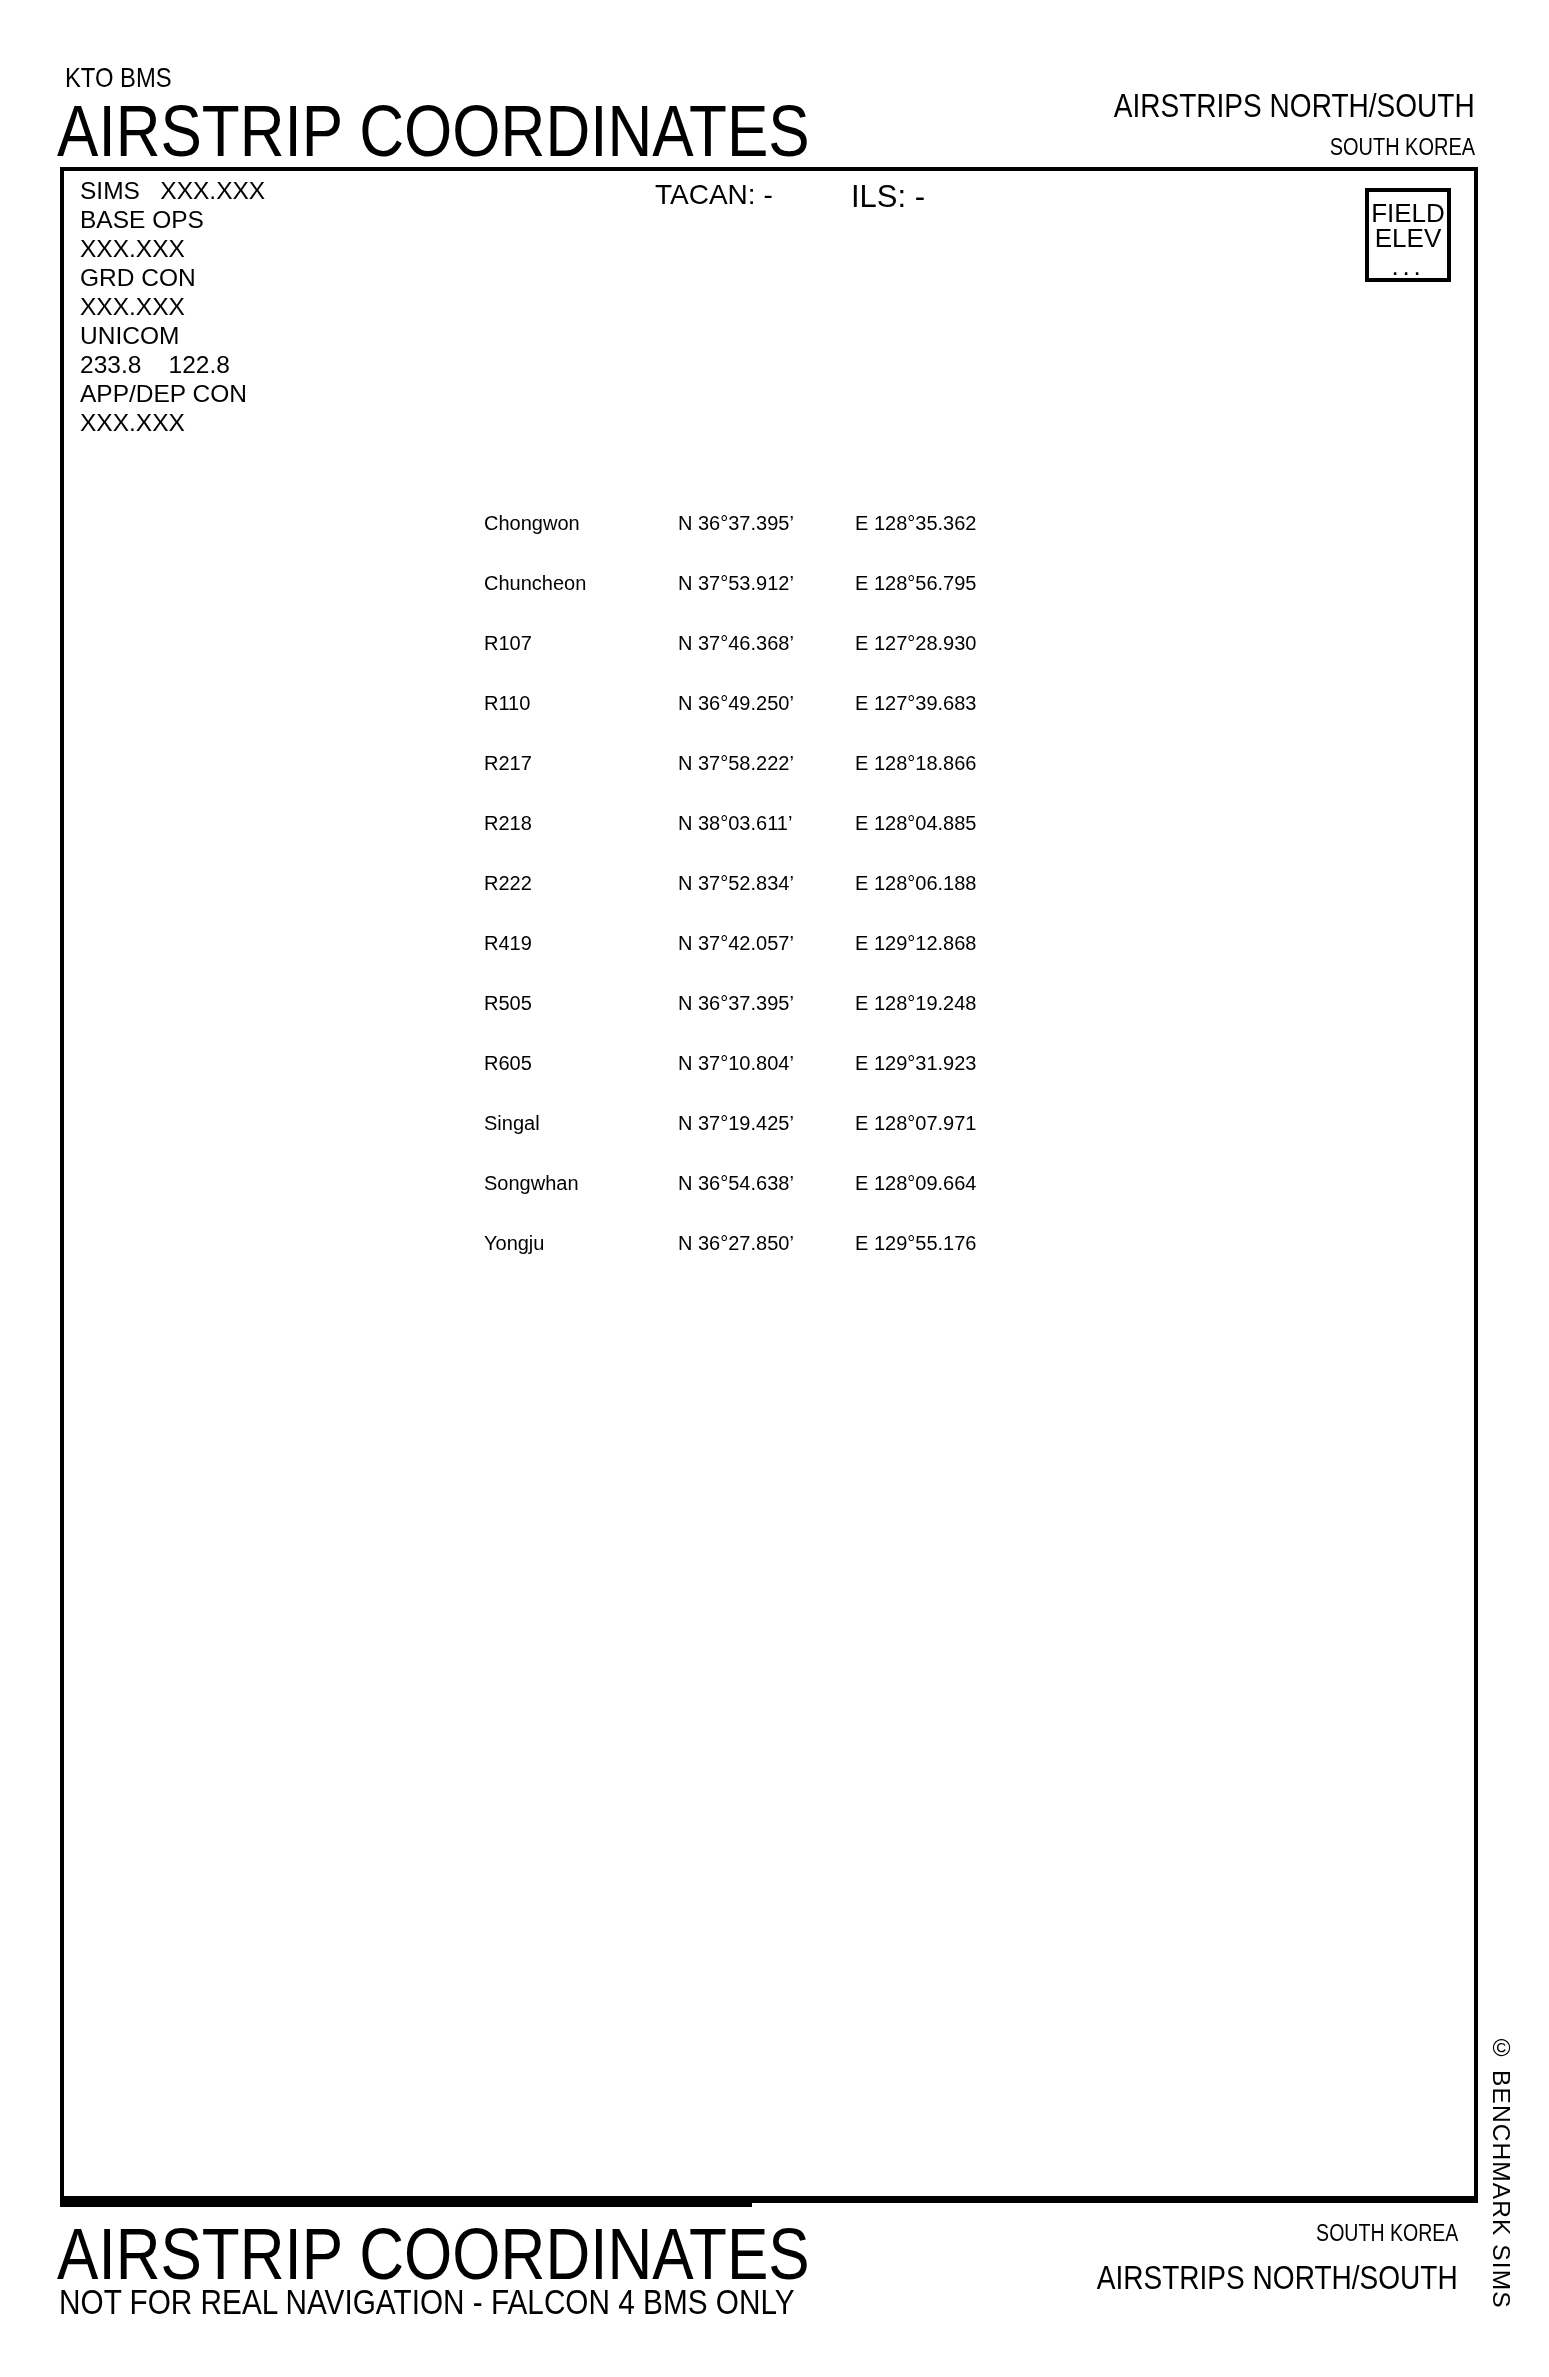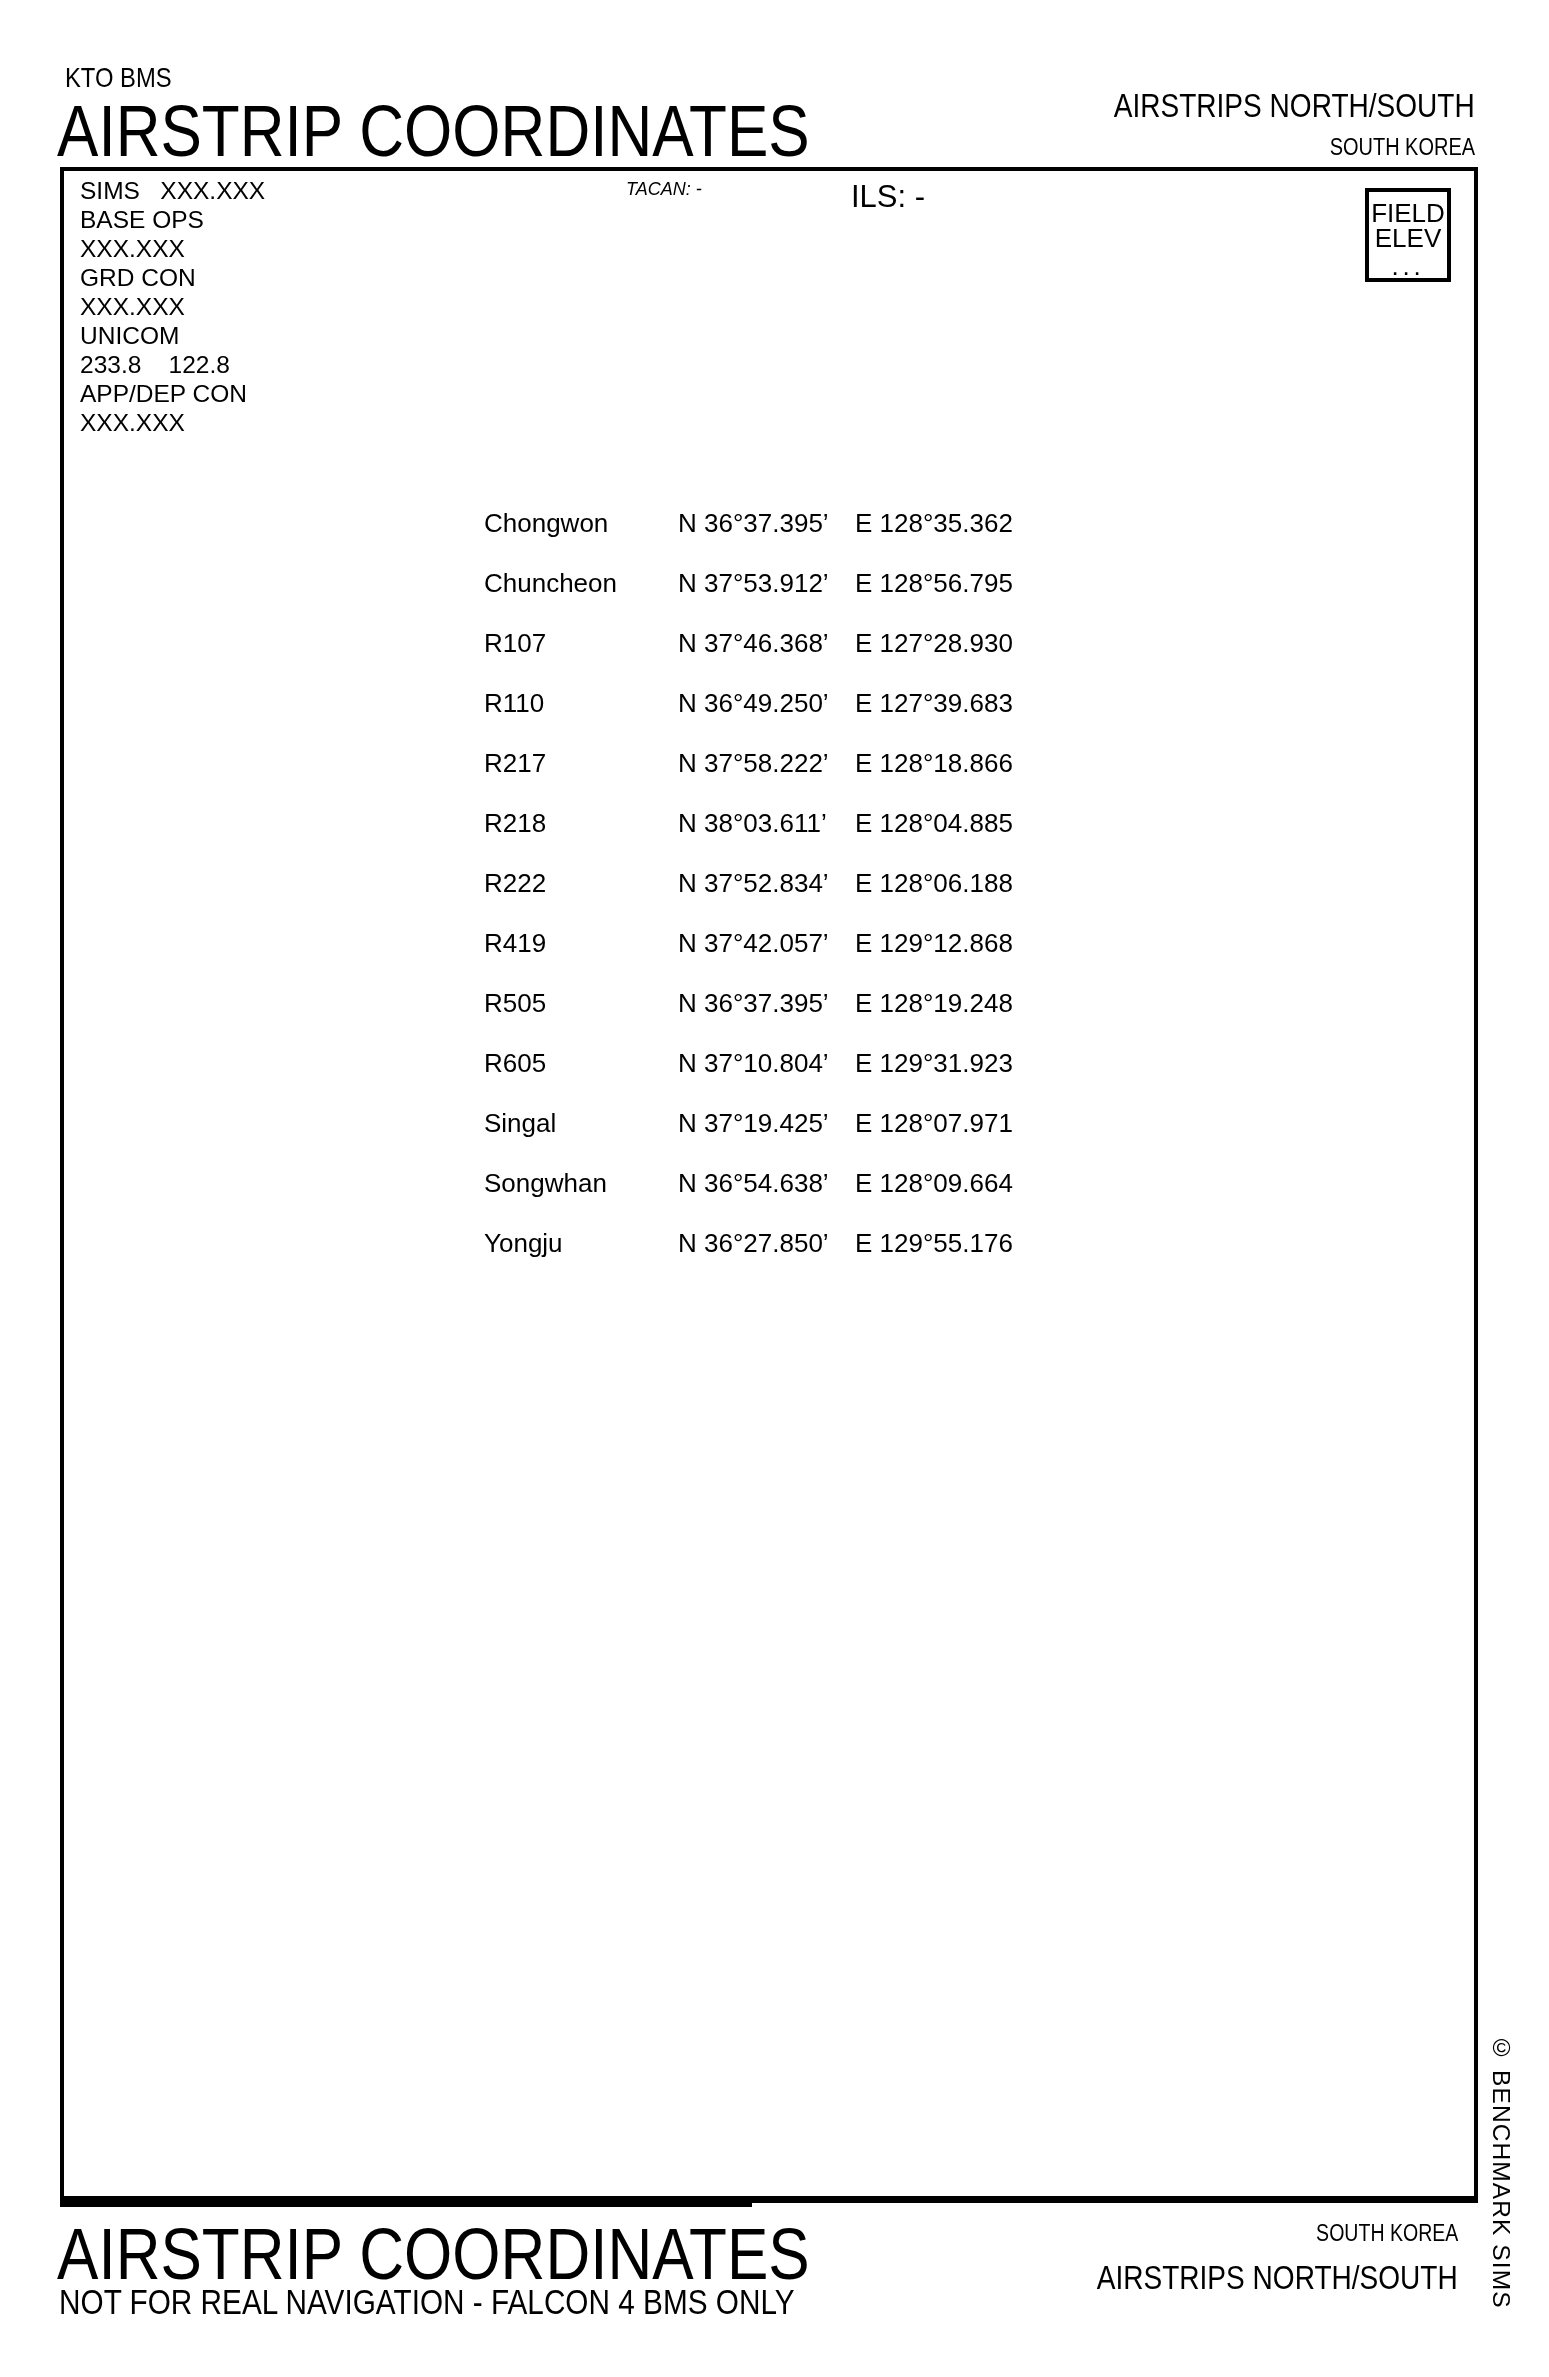--- a/index.html
+++ b/index.html
@@ -26,36 +26,36 @@
     width:1418px; height:2036px;
     box-sizing:border-box;
     border:4.8px solid #000;
     border-bottom-width:7.5px;
   }
   .step { position:absolute; left:60px; top:2202px; width:692px; height:5.3px; background:#000; }
 
   .freq { position:absolute; left:80px; top:176px; font-size:24.5px; line-height:29px; }
   .freq-line { white-space:pre; }
 
-  .tacan { position:absolute; left:626px; top:179px; font-size:18px; white-space:pre;font-style:italic; }
+  .tacan { position:absolute; left:655px; top:179px; font-size:28px; white-space:pre; }
   .ils   { position:absolute; left:851px; top:179px; font-size:31px; white-space:pre; }
 
   .elev-box {
     position:absolute; left:1365px; top:188px;
     width:86px; height:94px;
     box-sizing:border-box;
     border:4.3px solid #000;
     text-align:center;
     font-size:26px; line-height:25px;
     padding-top:8.5px;
   }
   .elev-dots { margin-top:3.2px; letter-spacing:3.7px; }
 
   .table { position:absolute; left:484px; top:493px; }
-  .trow  { display:flex; align-items:center; height:60px; font-size:26px; }
+  .trow  { display:flex; align-items:center; height:60px; font-size:20px; }
   .c-name { width:194px; }
   .c-lat  { width:177px; white-space:pre; }
   .c-lon  { white-space:pre;text-align:right; }
 
   .copyright {
     position:absolute; left:1487px; top:2034px;
     writing-mode:vertical-rl; text-orientation:mixed;
     font-size:24.5px; letter-spacing:1.1px; white-space:pre;
   }
 

